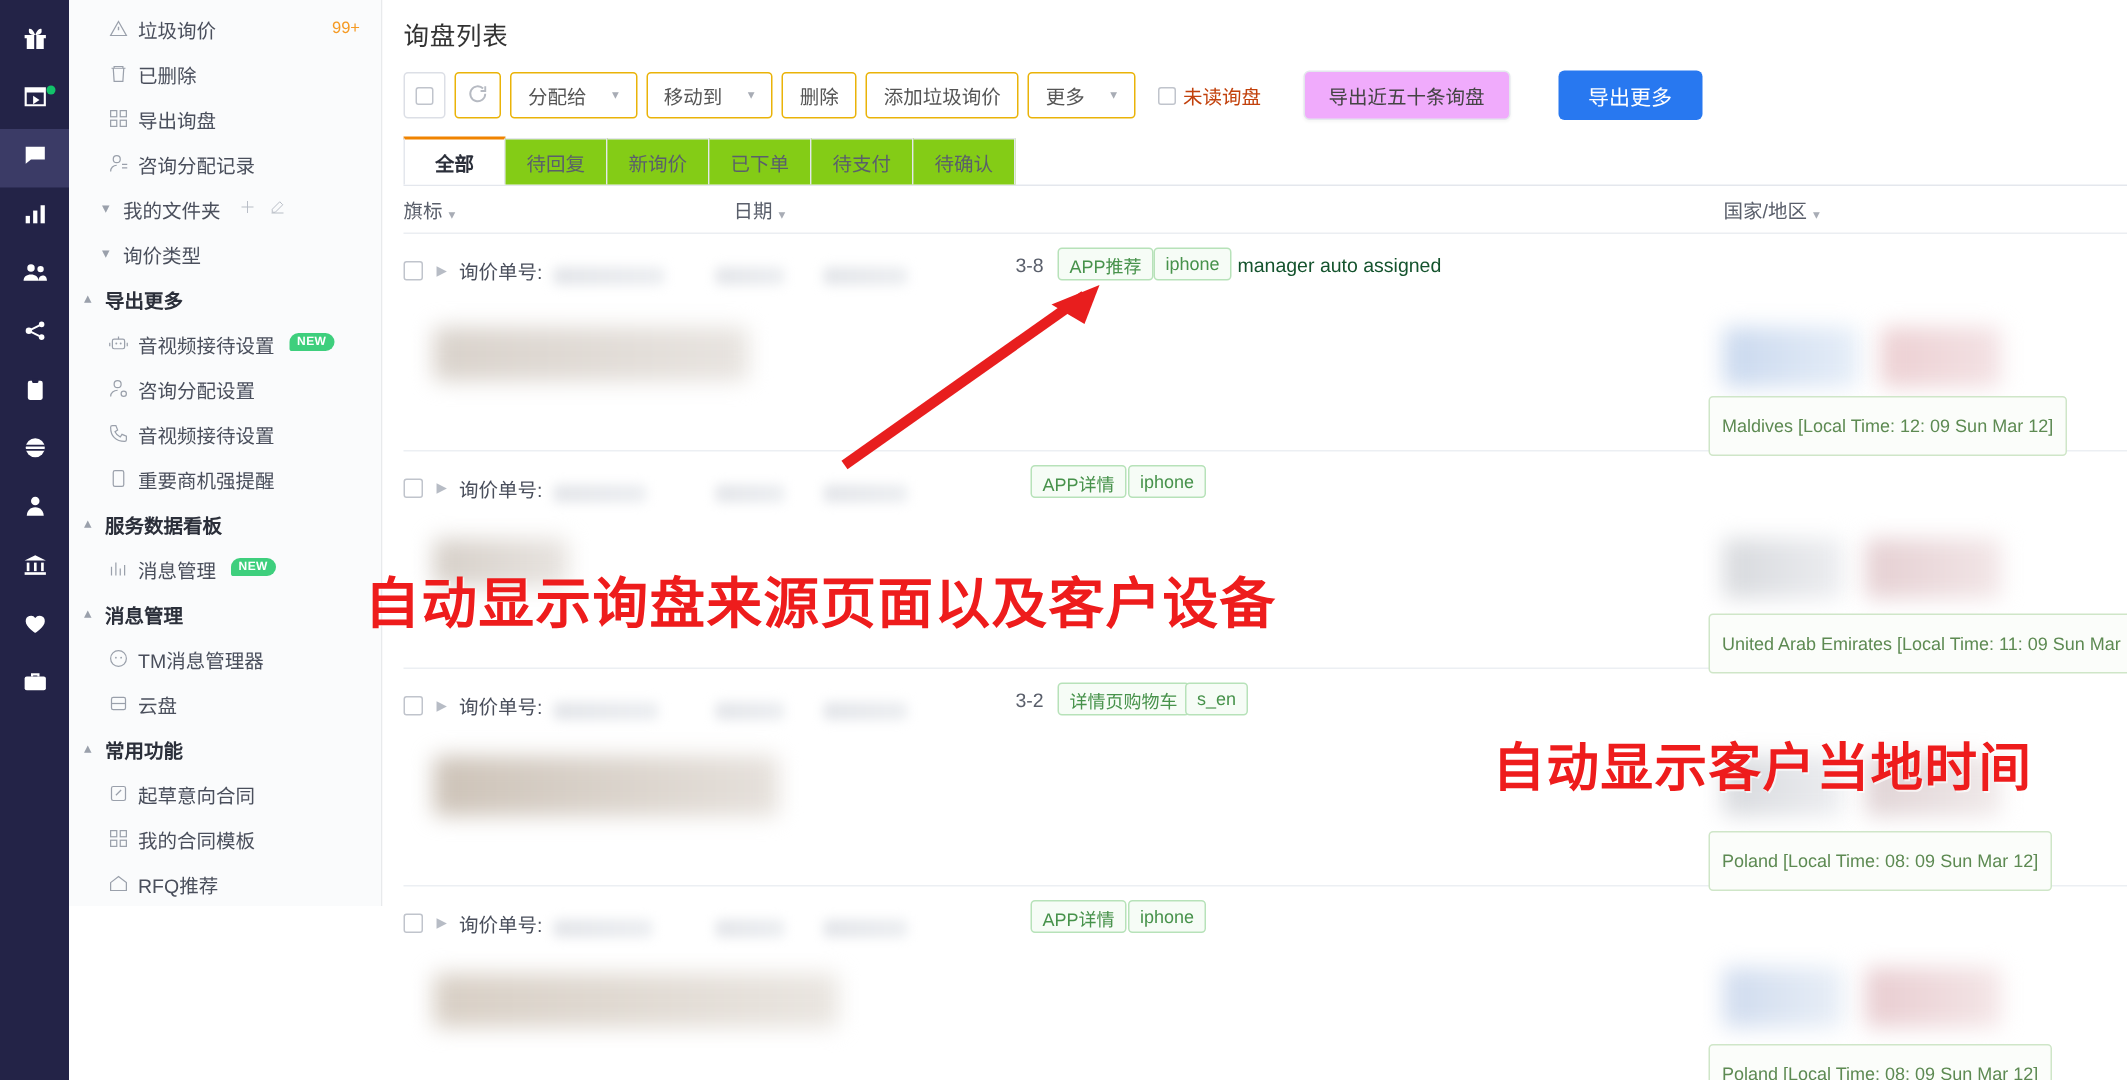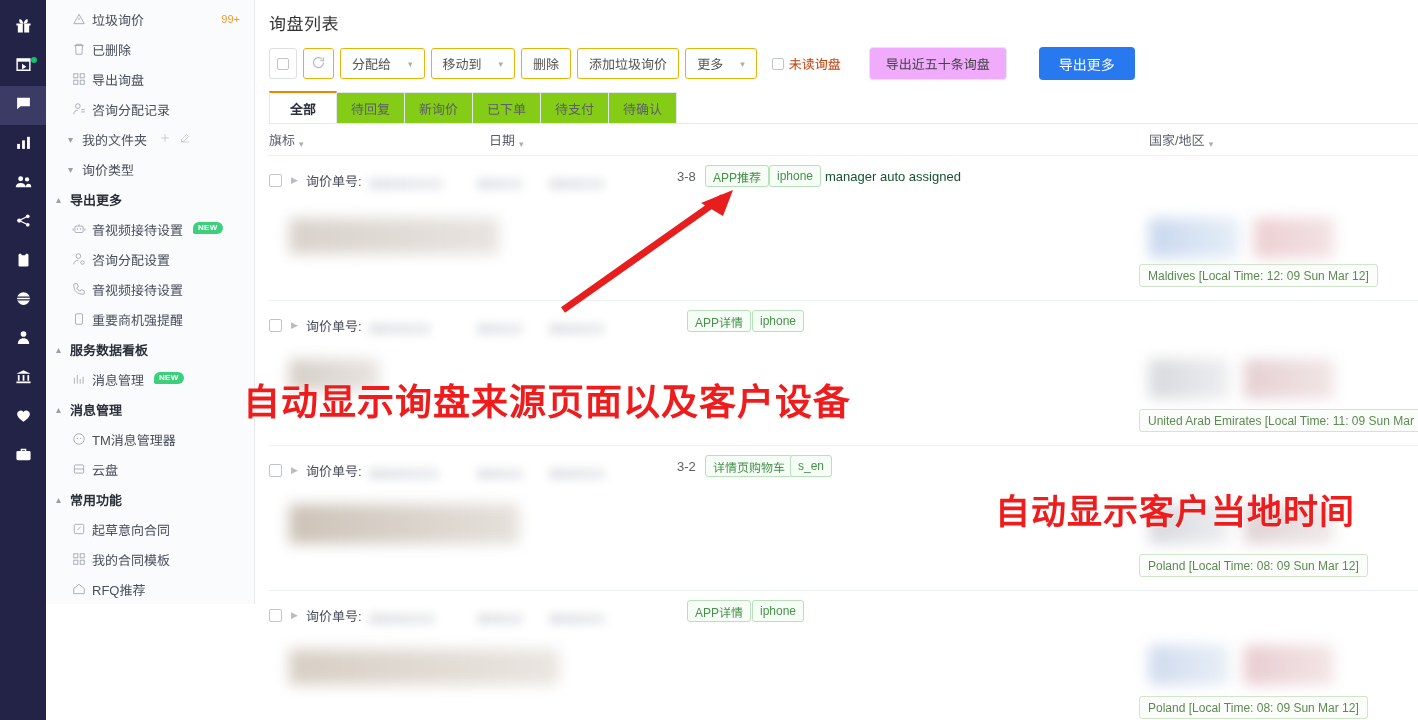--- a/index.html
+++ b/index.html
@@ -147,21 +147,21 @@
 
   .date-frag { position: absolute; font-size: 13px; color: #5a5f6b; }
   .tag {
     position: absolute; height: 22px; display: inline-flex; align-items: center;
     padding: 0 7px; font-size: 12px; border-radius: 3px;
     border: 1px solid #b7e2b9; color: #47924b; background: #f6fcf6;
     white-space: nowrap;
   }
   .assign-text { position: absolute; font-size: 13px; color: #14532d; white-space: nowrap; }
   .loc-badge {
-    position: absolute; height: 23px; display: inline-flex; align-items: center;
+    position: absolute; height: 40px; display: inline-flex; align-items: center;
     padding: 0 8px; font-size: 12px; border-radius: 3px;
     border: 1px solid #cfe6c8; color: #5d8a52; background: #fbfdfa;
     white-space: nowrap;
   }
 
   
   .anno {
     position: absolute; font-weight: bold; color: #ee1c1c;
     font-family: "DejaVu Sans", "Liberation Sans", sans-serif;
     white-space: nowrap; letter-spacing: 1px;

